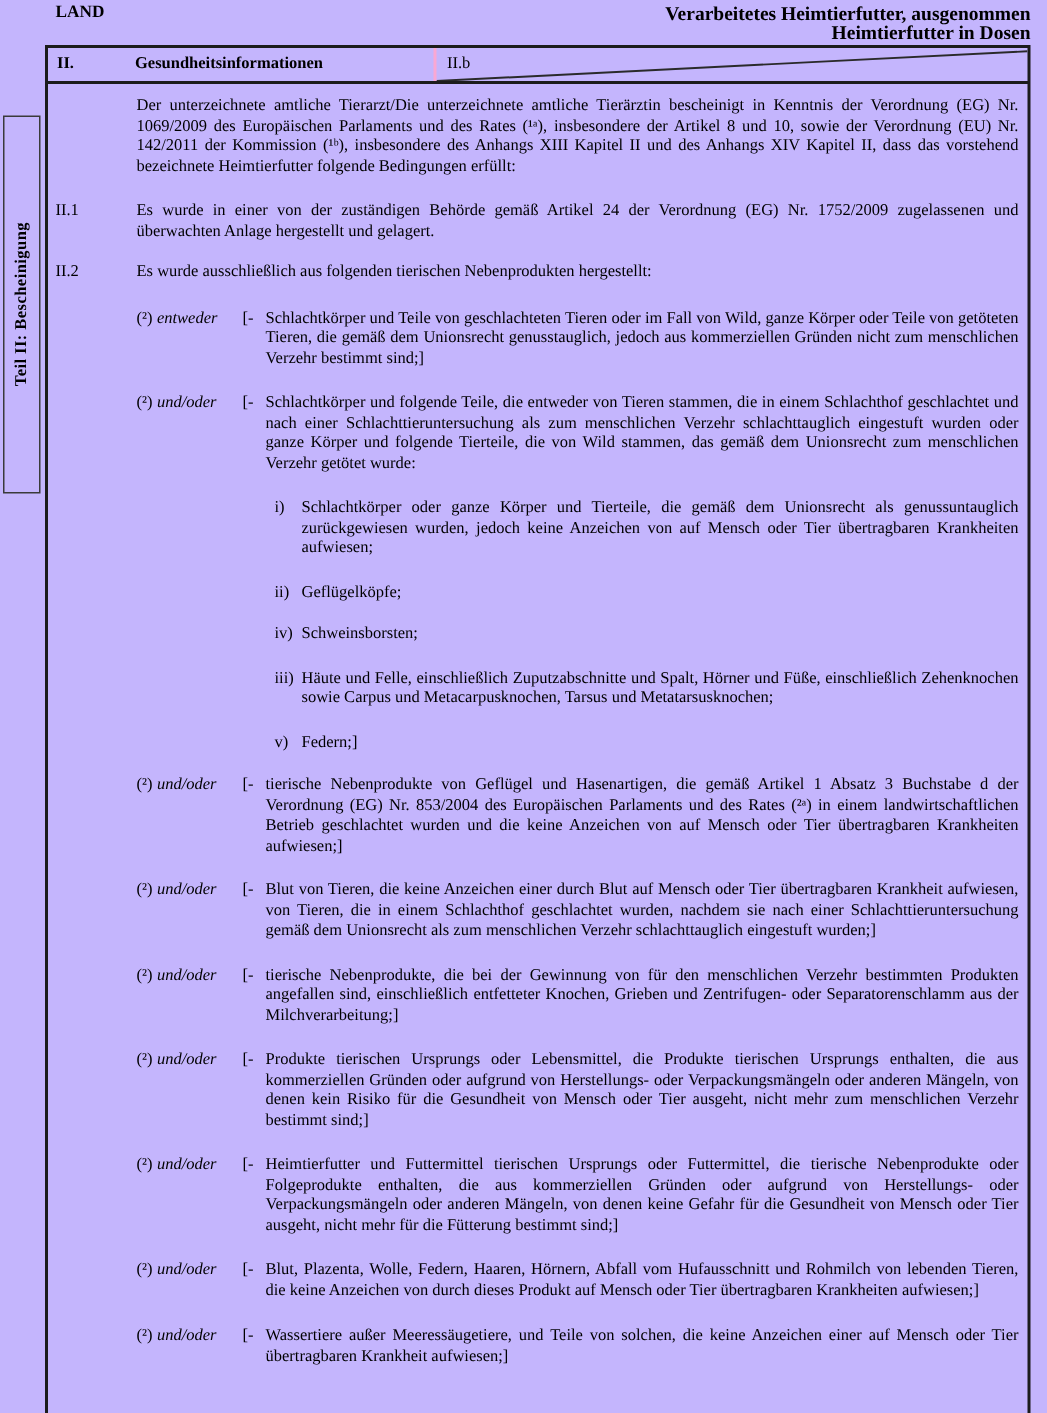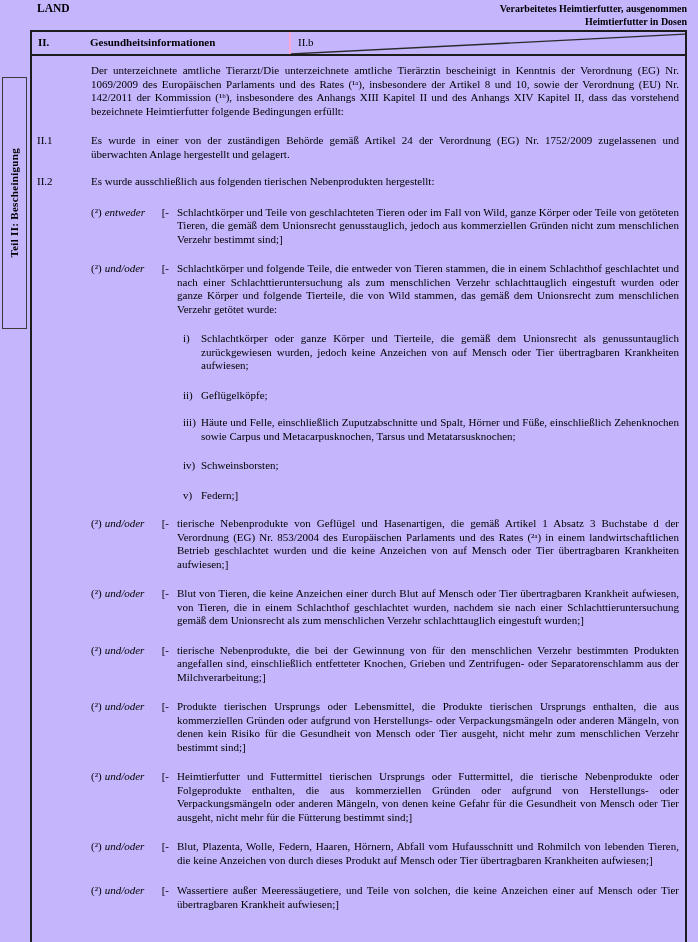--- a/index.html
+++ b/index.html
@@ -5,21 +5,21 @@
   html,body { margin:0; padding:0; background:#ffffff; }
   .page {
     position:relative; width:698px; height:942px; overflow:hidden;
     background:#c4b5fd; color:#000;
     font-family:Liberation Serif, serif;
     font-size:11px; line-height:13.5px;
   }
   
   .topbar { position:absolute; top:2px; left:37px; right:11px; }
   .land { float:left; font-weight:bold; font-size:11.5px; }
-  .doc-title { float:right; text-align:right; font-weight:bold; font-size:10px; line-height:13px; }
+  .doc-title { float:right; text-align:right; font-weight:bold; font-size:13px; line-height:13px; }
 
   
   .sidebar-box {
     position:absolute; left:2px; top:77px; width:25px; height:252px;
     border:1px solid #3a3a3a; box-sizing:border-box;
     display:flex; align-items:center; justify-content:center;
   }
   .vert-text {
     writing-mode:vertical-rl; transform:rotate(180deg);
     font-weight:bold; font-size:11px; white-space:nowrap; letter-spacing:.3px;
@@ -132,26 +132,26 @@
 
       <div class="subitem" style="margin-bottom:16px">
         <span class="sub-no">i)</span>
         <span class="sub-text jtext">Schlachtkörper oder ganze Körper und Tierteile, die gemäß dem Unionsrecht als genussuntauglich zurückgewiesen wurden, jedoch keine Anzeichen von auf Mensch oder Tier übertragbaren Krankheiten aufwiesen;</span>
       </div>
       <div class="subitem" style="margin-bottom:14px">
         <span class="sub-no">ii)</span>
         <span class="sub-text jtext">Geflügelköpfe;</span>
       </div>
       <div class="subitem" style="margin-bottom:16px">
+        <span class="sub-no">iv)</span>
+        <span class="sub-text jtext">Schweinsborsten;</span>
+      </div>
+      <div class="subitem" style="margin-bottom:16px">
         <span class="sub-no">iii)</span>
         <span class="sub-text jtext">Häute und Felle, einschließlich Zuputzabschnitte und Spalt, Hörner und Füße, einschließlich Zehenknochen sowie Carpus und Metacarpusknochen, Tarsus und Metatarsusknochen;</span>
-      </div>
-      <div class="subitem" style="margin-bottom:16px">
-        <span class="sub-no">iv)</span>
-        <span class="sub-text jtext">Schweinsborsten;</span>
       </div>
       <div class="subitem" style="margin-bottom:15px">
         <span class="sub-no">v)</span>
         <span class="sub-text jtext">Federn;]</span>
       </div>
 
       <div class="option">
         <span class="opt-label">
           <span>(²)</span>
           <span class="conj">und/oder</span>

